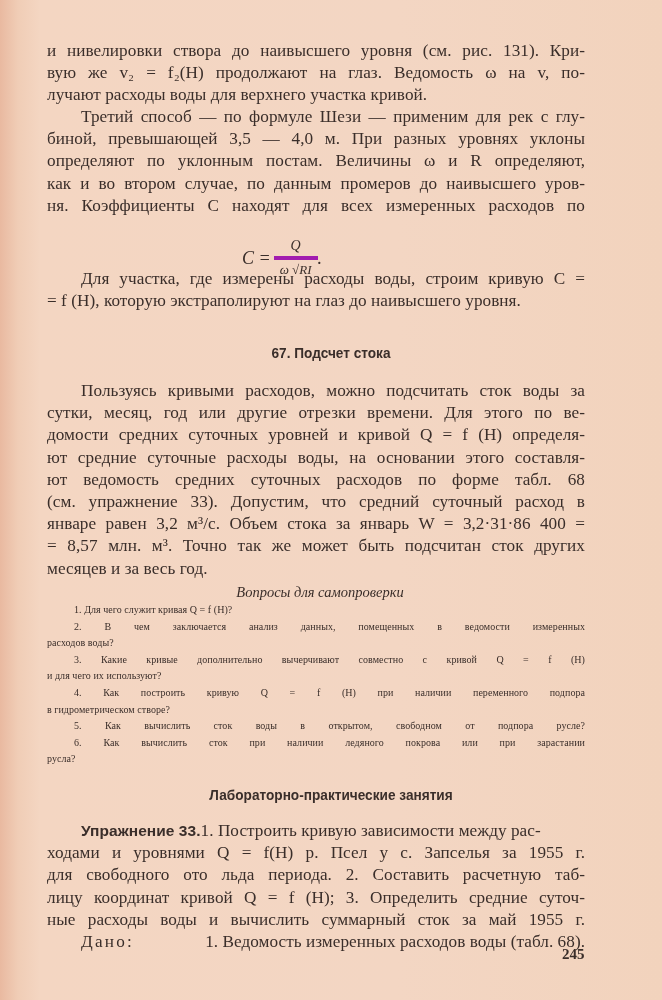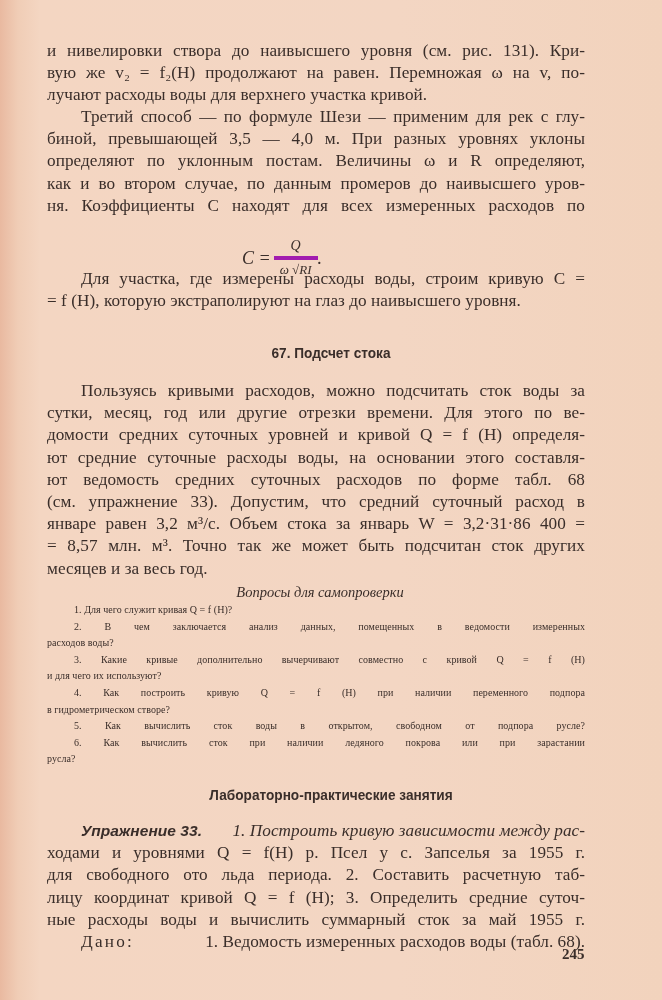--- a/index.html
+++ b/index.html
@@ -40,21 +40,21 @@
   .bold-lead { font-weight: bold; font-family: "Liberation Sans", sans-serif; font-size: 15.5px; }
   .spaced { letter-spacing: 2.2px; }
 </style>
 </head>
 <body>
 
 <div class="page">
 
   <div class="block" style="top:40px;">
     <div class="line">и нивелировки створа до наивысшего уровня (см. рис. 131). Кри-</div>
-    <div class="line">вую же v₂ = f₂(H) продолжают на равен. Перемножая ω на v, по-</div>
+    <div class="line">вую же v₂ = f₂(H) продолжают на глаз. Ведомость ω на v, по-</div>
     <div class="line last">лучают расходы воды для верхнего участка кривой.</div>
   </div>
 
   <div class="block" style="top:106px;">
     <div class="line ind">Третий способ — по формуле Шези — применим для рек с глу-</div>
     <div class="line">биной, превышающей 3,5 — 4,0 м. При разных уровнях уклоны</div>
     <div class="line">определяют по уклонным постам. Величины ω и R определяют,</div>
     <div class="line">как и во втором случае, по данным промеров до наивысшего уров-</div>
     <div class="line">ня. Коэффициенты C находят для всех измеренных расходов по</div>
   </div>
@@ -98,21 +98,21 @@
     <div class="line ind">4. Как построить кривую Q = f (H) при наличии переменного подпора</div>
     <div class="line last">в гидрометрическом створе?</div>
     <div class="line ind">5. Как вычислить сток воды в открытом, свободном от подпора русле?</div>
     <div class="line ind">6. Как вычислить сток при наличии ледяного покрова или при зарастании</div>
     <div class="line last">русла?</div>
   </div>
 
   <div class="heading" style="top:786px;">Лабораторно-практические занятия</div>
 
   <div class="block" style="top:820px;">
-    <div class="line ind" style="display:flex;justify-content:space-between;font-style:italic;">
+    <div class="line ind" style="display:flex;">
       <span class="bold-lead">Упражнение 33.</span>
       <span>1. Построить кривую зависимости между рас-</span>
     </div>
     <div class="line">ходами и уровнями Q = f(H) р. Псел у с. Запселья за 1955 г.</div>
     <div class="line">для свободного ото льда периода. 2. Составить расчетную таб-</div>
     <div class="line">лицу координат кривой Q = f (H); 3. Определить средние суточ-</div>
     <div class="line">ные расходы воды и вычислить суммарный сток за май 1955 г.</div>
     <div class="line ind" style="display:flex;justify-content:space-between;gap:36px;">
       <span class="spaced">Дано:</span>
       <span>1. Ведомость измеренных расходов воды (табл. 68).</span>

